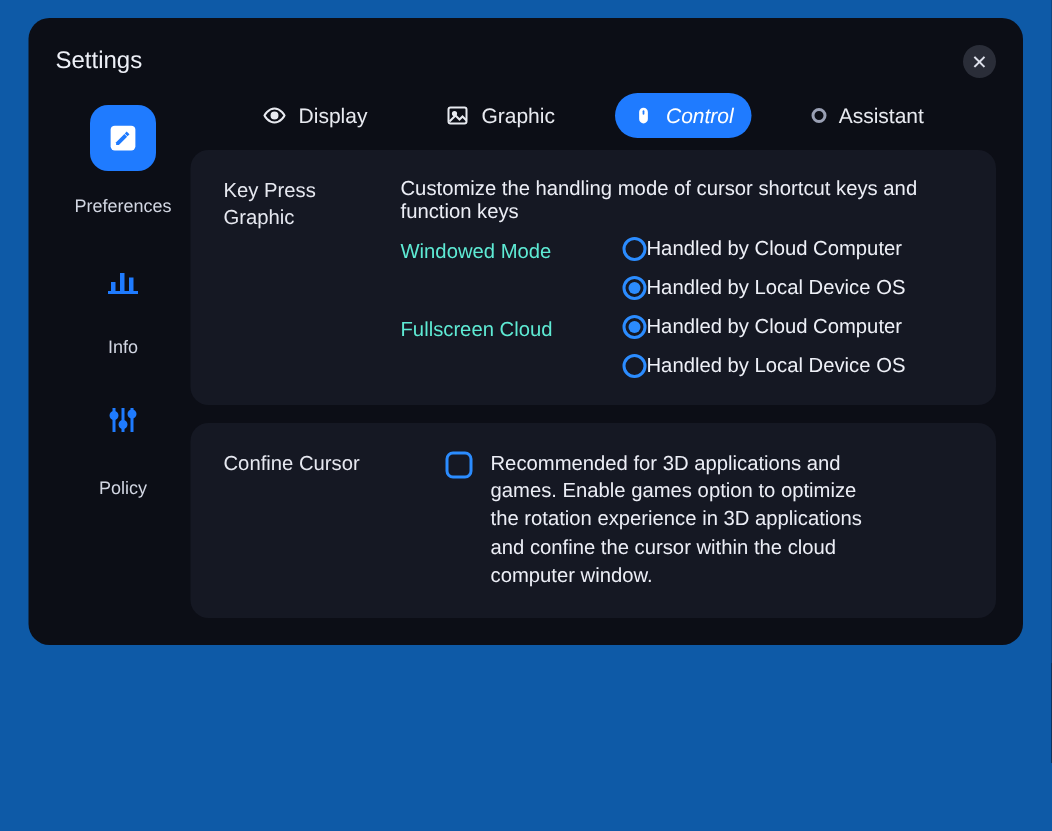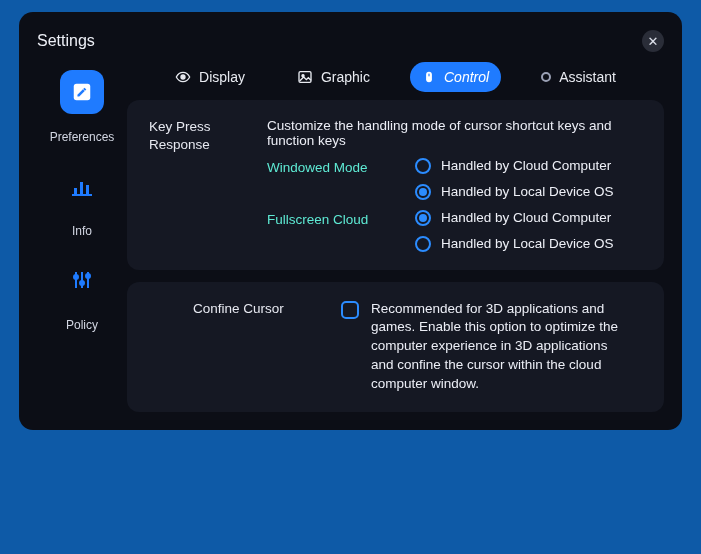--- a/index.html
+++ b/index.html
@@ -30,21 +30,21 @@
   .tab-dot{width:10px;height:10px;border-radius:50%;border:2px solid #9aa0b4;box-sizing:border-box;}
   .section{background:var(--panel2);border-radius:12px;padding:18px 22px;margin-top:8px;}
   .section + .section{margin-top:12px;}
   .row{display:flex;gap:18px;}
   .label-col{width:100px;flex:0 0 100px;font-size:13.5px;color:#e6e8f0;line-height:1.35;}
   .content-col{flex:1;font-size:13.5px;color:#e6e8f0;}
   .desc{font-size:13.5px;color:#eceef6;}
   .modes{display:flex;gap:18px;margin-top:10px;}
   .mode-label{width:130px;flex:0 0 130px;font-size:13.5px;color:#5eead4;padding-top:2px;}
   .opts{display:flex;flex-direction:column;gap:10px;}
-  .opt{display:flex;align-items:center;gap:10px;cursor:pointer;}
+  .opt{display:flex;align-items:center;cursor:pointer;}
   .radio{width:16px;height:16px;border-radius:50%;border:2px solid var(--radio);box-sizing:border-box;display:flex;align-items:center;justify-content:center;}
   .radio.sel::after{content:"";width:8px;height:8px;border-radius:50%;background:var(--radio);}
   .opt-text{font-size:13.5px;color:#eef0f7;}
   .chk-row{display:flex;gap:12px;align-items:flex-start;}
   .checkbox{width:18px;height:18px;border-radius:5px;border:2px solid var(--radio);box-sizing:border-box;flex:0 0 18px;margin-top:1px;cursor:pointer;}
   .chk-text{font-size:13.5px;color:#eceef6;max-width:260px;line-height:1.4;}
   svg{display:block;}
 </style>
 </head>
 <body>
@@ -134,21 +134,21 @@
             <span>Control</span>
           </div>
           <div class="tab">
             <span class="tab-dot"></span>
             <span>Assistant</span>
           </div>
         </div>
 
         <div class="section">
           <div class="row">
-            <div class="label-col">Key Press Response</div>
+            <div class="label-col">Key Press Graphic</div>
             <div class="content-col">
               <div class="desc">Customize the handling mode of cursor shortcut keys and function keys</div>
 
               <div class="modes">
                 <div class="mode-label">Windowed Mode</div>
                 <div class="opts">
                   <div class="opt">
                     <span class="radio"></span>
                     <span class="opt-text">Handled by Cloud Computer</span>
                   </div>
@@ -172,25 +172,25 @@
                   </div>
                 </div>
               </div>
 
             </div>
           </div>
         </div>
 
         <div class="section">
           <div class="row">
-            <div class="label-col" style="width:130px;flex:0 0 130px;margin-left:44px;">Confine Cursor</div>
+            <div class="label-col" style="width:130px;flex:0 0 130px;">Confine Cursor</div>
             <div class="content-col">
               <div class="chk-row">
                 <div class="checkbox"></div>
-                <div class="chk-text">Recommended for 3D applications and games. Enable this option to optimize the computer experience in 3D applications and confine the cursor within the cloud computer window.</div>
+                <div class="chk-text">Recommended for 3D applications and games. Enable games option to optimize the rotation experience in 3D applications and confine the cursor within the cloud computer window.</div>
               </div>
             </div>
           </div>
         </div>
 
       </div>
     </div>
 
   </div>
 </div>

